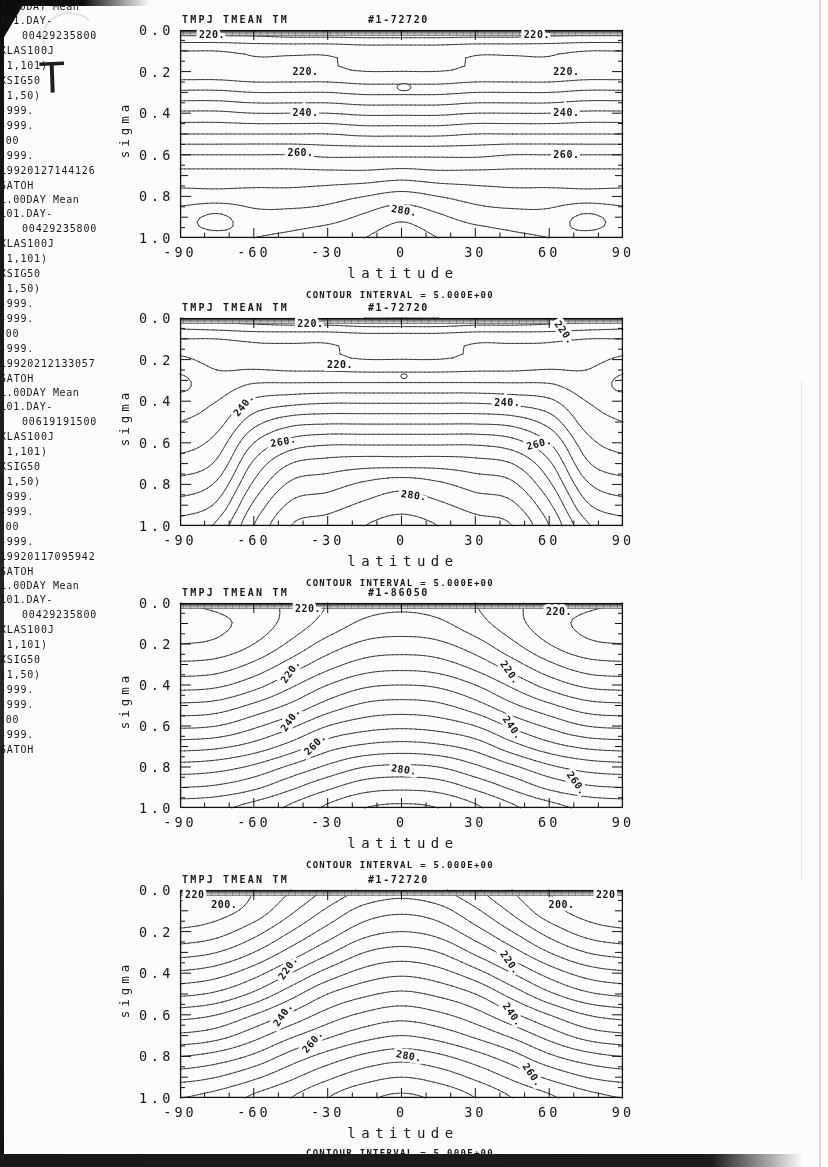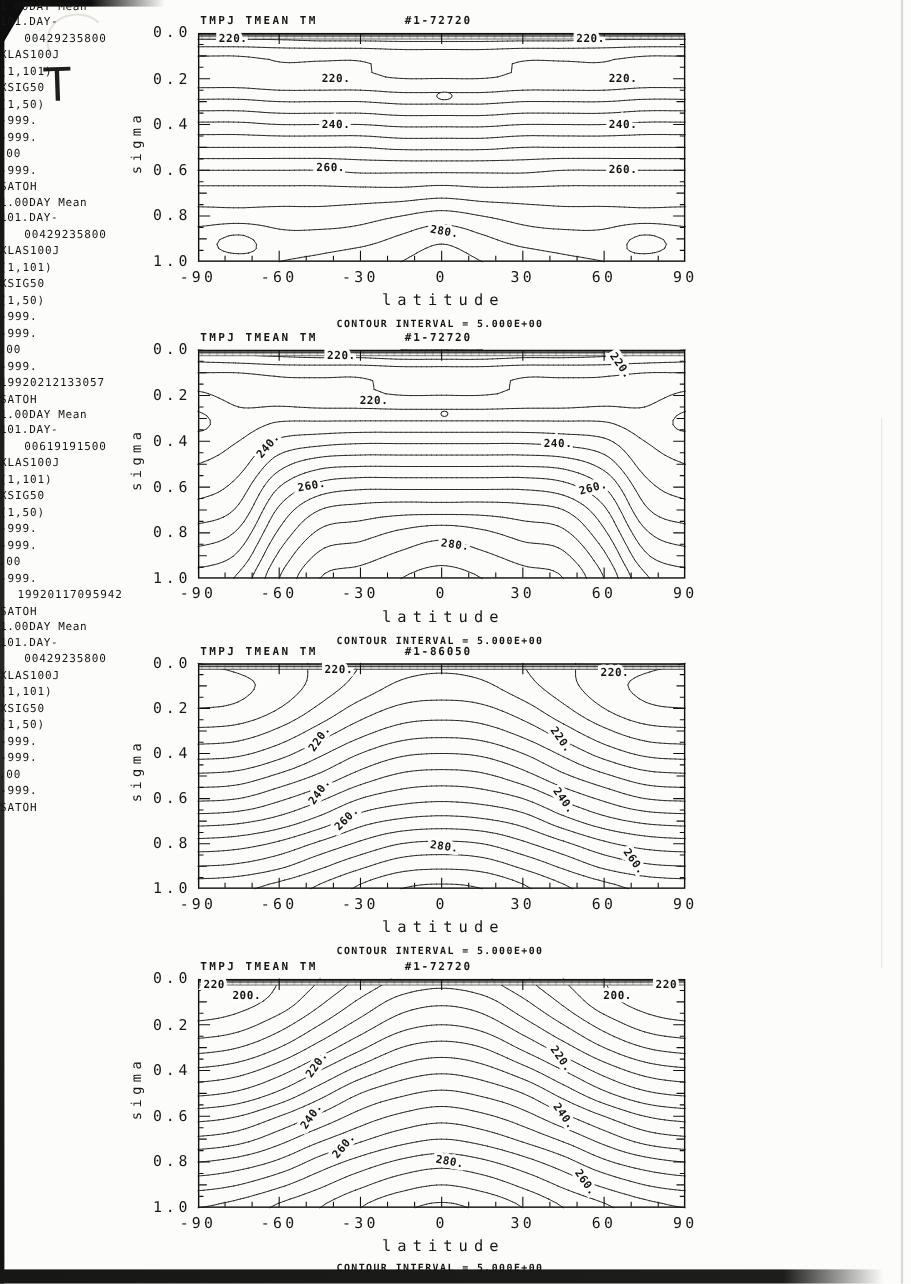--- a/index.html
+++ b/index.html
@@ -106,20 +106,21 @@
       <div style="left: 644px; top: 143px;">
         <div class="abs blk-line" style="position: static; margin-left: 22px;">00429235800</div>
         <div class="abs blk-line" style="position: static; margin-left: 0px;">XLAS100J</div>
         <div class="abs blk-line" style="position: static; margin-left: 0px;">(1,101)</div>
         <div class="abs blk-line" style="position: static; margin-left: 0px;">XSIG50</div>
         <div class="abs blk-line" style="position: static; margin-left: 0px;">(1,50)</div>
         <div class="abs blk-line" style="position: static; margin-left: 0px;">-999.</div>
         <div class="abs blk-line" style="position: static; margin-left: 0px;">-999.</div>
         <div class="abs blk-line" style="position: static; margin-left: -8px;">5.00</div>
         <div class="abs blk-line" style="position: static; margin-left: 0px;">-999.</div>
+        <div class="abs blk-line" style="position: static; margin-left: 0px;">19920127144126</div>
         <div class="abs blk-line" style="position: static; margin-left: 0px;">SATOH</div>
       </div>
     </div>
     <div style="left: 0px; top: 0px;">
       <div class="abs panel-title" style="left: 182px; top: 302px;">TMPJ TMEAN TM</div>
       <div class="abs run-id" style="left: 368px; top: 302px;">#1-72720</div>
       <svg width="443" height="208" viewBox="0 0 443 208" style="position: absolute; left: 180px; top: 318px;">
         <defs>
           <pattern id="hatch1" width="7" height="4.6" patternUnits="userSpaceOnUse">
             <rect width="7" height="4.6" fill="#f2f2ee"></rect>
@@ -259,21 +260,21 @@
       <div style="left: 644px; top: 716px;">
         <div class="abs blk-line" style="position: static; margin-left: 22px;">00619191500</div>
         <div class="abs blk-line" style="position: static; margin-left: 0px;">XLAS100J</div>
         <div class="abs blk-line" style="position: static; margin-left: 0px;">(1,101)</div>
         <div class="abs blk-line" style="position: static; margin-left: 0px;">XSIG50</div>
         <div class="abs blk-line" style="position: static; margin-left: 0px;">(1,50)</div>
         <div class="abs blk-line" style="position: static; margin-left: 0px;">-999.</div>
         <div class="abs blk-line" style="position: static; margin-left: 0px;">-999.</div>
         <div class="abs blk-line" style="position: static; margin-left: -8px;">5.00</div>
         <div class="abs blk-line" style="position: static; margin-left: 0px;">-999.</div>
-        <div class="abs blk-line" style="position: static; margin-left: 16px;">19920117095942</div>
+        <div class="abs blk-line" style="position: static; margin-left: 0px;">19920117095942</div>
         <div class="abs blk-line" style="position: static; margin-left: 0px;">SATOH</div>
       </div>
     </div>
     <div style="left: 0px; top: 0px;">
       <div class="abs panel-title" style="left: 182px; top: 874px;">TMPJ TMEAN TM</div>
       <div class="abs run-id" style="left: 368px; top: 874px;">#1-72720</div>
       <svg width="443" height="208" viewBox="0 0 443 208" style="position: absolute; left: 180px; top: 890px;">
         <defs>
           <pattern id="hatch3" width="7" height="4.6" patternUnits="userSpaceOnUse">
             <rect width="7" height="4.6" fill="#f2f2ee"></rect>

